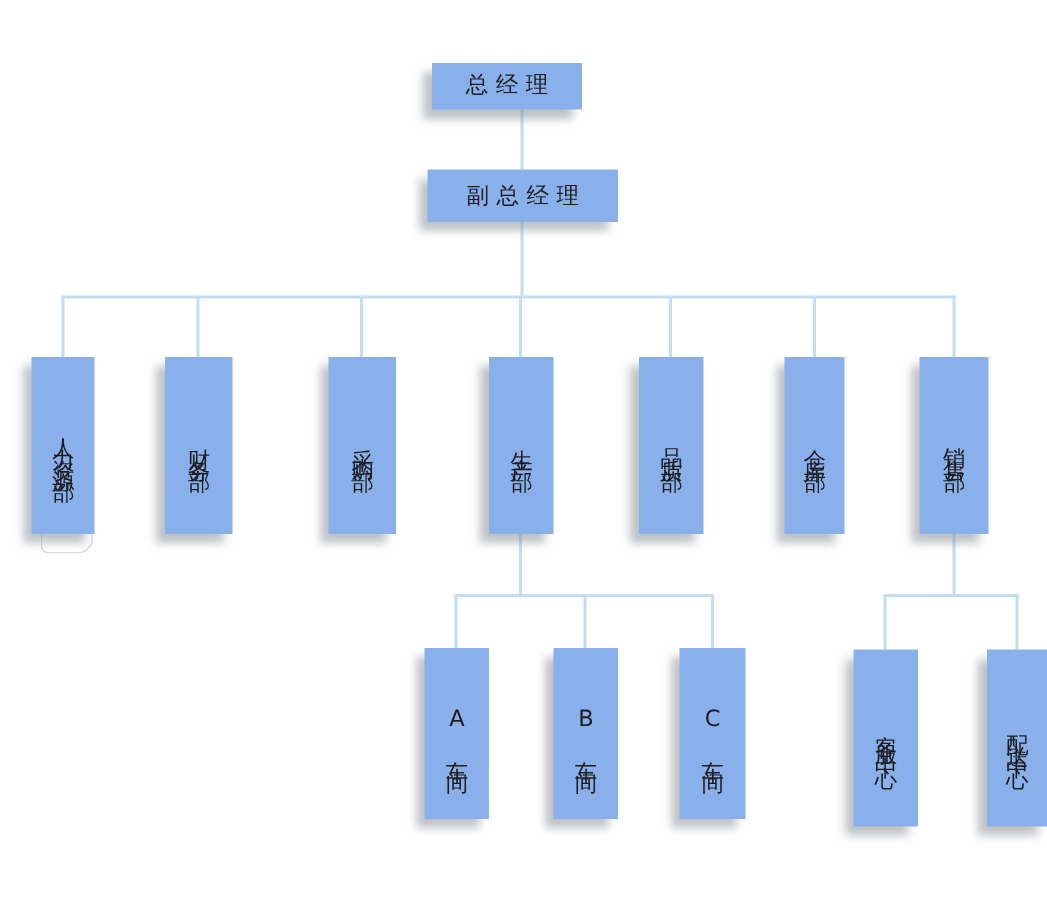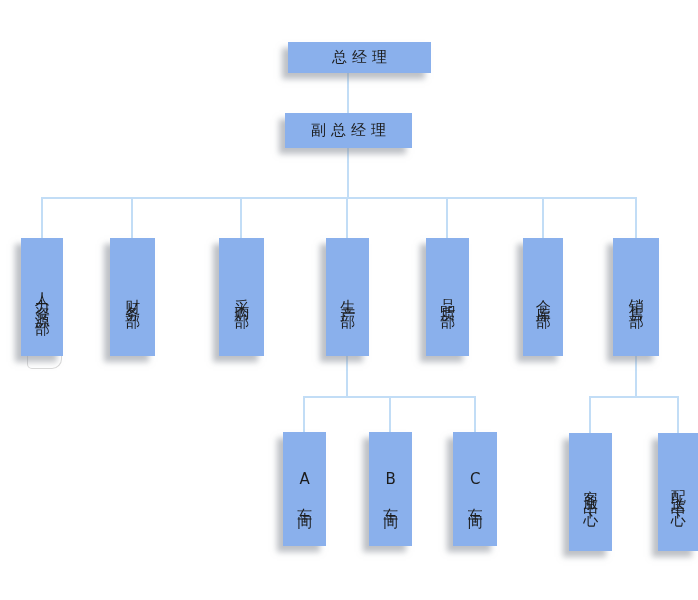--- a/index.html
+++ b/index.html
@@ -77,21 +77,21 @@
   <div class="line" style="left:389px; top:397px; width:2px; height:35px;"></div>
   <div class="line" style="left:474px; top:397px; width:2px; height:35px;"></div>
 
   <div class="line" style="left:635px; top:356px; width:2px; height:41px;"></div>
   <div class="line" style="left:589px; top:396px; width:90px; height:2px;"></div>
   <div class="line" style="left:589px; top:397px; width:2px; height:36px;"></div>
   <div class="line" style="left:677px; top:397px; width:2px; height:36px;"></div>
 
   <div class="curl"></div>
 
-  <div class="node h" style="left:288px; top:42px;  width:143px; height:31px;font-family:Liberation Serif, serif;">总经理</div>
+  <div class="node h" style="left:288px; top:42px;  width:100px; height:31px;font-family:Liberation Serif, serif;">总经理</div>
 
   <div class="node h" style="left:285px; top:113px; width:127px; height:35px;">副总经理</div>
 
   <div class="node v" style="left:21px;  top:238px; width:42px; height:118px;">人力资源部</div>
   <div class="node v" style="left:110px; top:238px; width:45px; height:118px;">财务部</div>
   <div class="node v" style="left:219px; top:238px; width:45px; height:118px;">采购部</div>
   <div class="node v" style="left:326px; top:238px; width:43px; height:118px;">生产部</div>
   <div class="node v" style="left:426px; top:238px; width:43px; height:118px;">品质部</div>
   <div class="node v" style="left:523px; top:238px; width:40px; height:118px;">仓库部</div>
   <div class="node v" style="left:613px; top:238px; width:46px; height:118px;">销售部</div>

